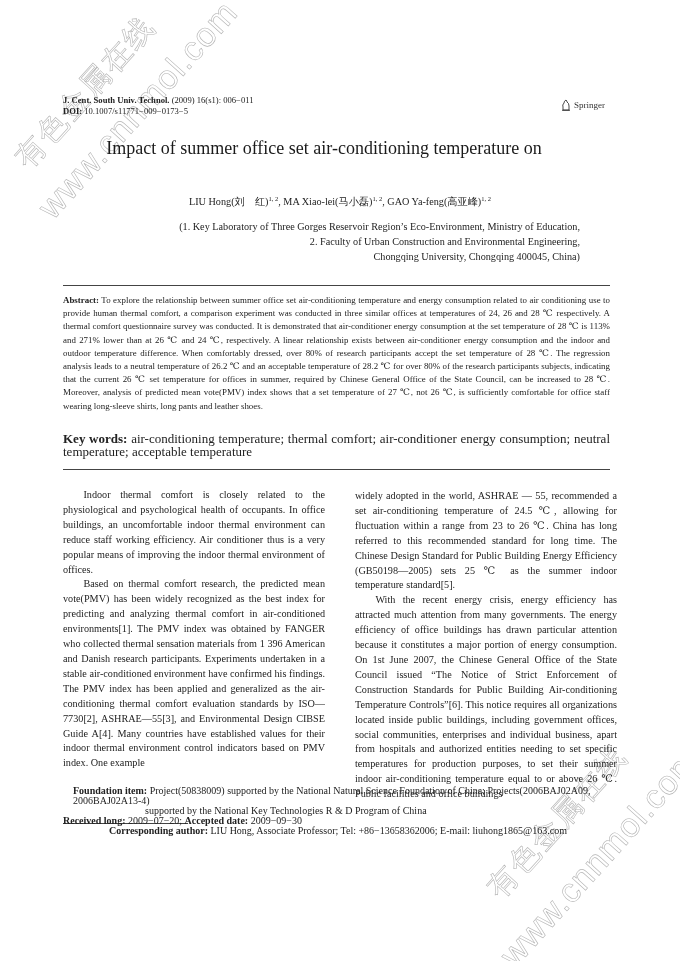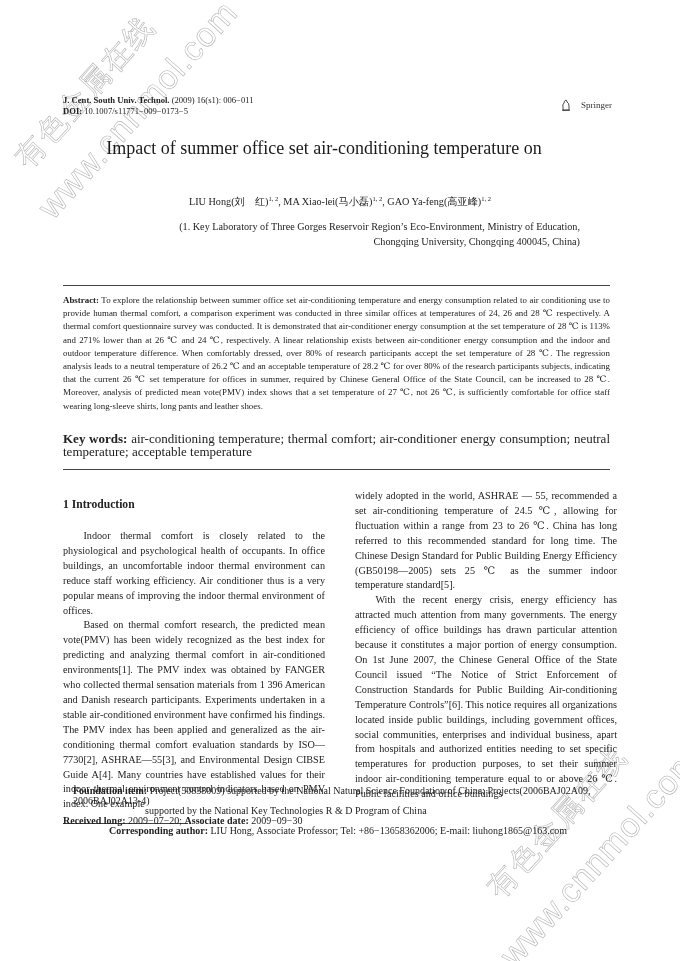--- a/index.html
+++ b/index.html
@@ -21,21 +21,21 @@
     .wm-cn { font-size: 30px; letter-spacing: 2px; }
     .wm-url { font-size: 34px; letter-spacing: 1px; font-family: "Liberation Sans", sans-serif; }
 
     .journal-info {
       position: absolute; left: 63px; top: 95px;
       font-size: 8.6px; line-height: 11px; color: #222;
     }
     .journal-info b { font-weight: bold; text-align: center; }
     .springer {
       position: absolute; left: 561px; top: 99px;
-      font-size: 9px; color: #333; display: flex; align-items: center; gap: 10px;
+      font-size: 9px; color: #333; display: flex; align-items: center; gap: 3px;
     }
     .springer svg { width: 10px; height: 12px; }
 
     .title {
       position: absolute; left: 84px; width: 480px; top: 138px;
       text-align: center; font-size: 18px; line-height: 21px; color: #1a1a1a;
     }
     .authors {
       position: absolute; left: 100px; width: 480px; top: 195px;
       text-align: center; font-size: 10.2px; color: #222;
@@ -106,58 +106,58 @@
 </div>
 
 <div class="authors">
   <span>LIU Hong(刘　红)</span><sup>1, 2</sup>,
   <span>MA Xiao-lei(马小磊)</span><sup>1, 2</sup>,
   <span>GAO Ya-feng(高亚峰)</span><sup>1, 2</sup>
 </div>
 
 <div class="affil">
   <div>(1. Key Laboratory of Three Gorges Reservoir Region’s Eco-Environment, Ministry of Education,</div>
+  <div>2. Faculty of Urban Construction and Environmental Engineering,</div>
   <div>Chongqing University, Chongqing 400045, China)</div>
 </div>
 
 <div class="rule" style="top:285px;"></div>
 
 <div class="abstract">
   <b>Abstract:</b>
   <span>To explore the relationship between summer office set air-conditioning temperature and energy consumption related to air conditioning use to provide human thermal comfort, a comparison experiment was conducted in three similar offices at temperatures of 24, 26 and 28 ℃ respectively. A thermal comfort questionnaire survey was conducted. It is demonstrated that air-conditioner energy consumption at the set temperature of 28 ℃ is 113% and 271% lower than at 26 ℃ and 24 ℃, respectively. A linear relationship exists between air-conditioner energy consumption and the indoor and outdoor temperature difference. When comfortably dressed, over 80% of research participants accept the set temperature of 28 ℃. The regression analysis leads to a neutral temperature of 26.2 ℃ and an acceptable temperature of 28.2 ℃ for over 80% of the research participants subjects, indicating that the current 26 ℃ set temperature for offices in summer, required by Chinese General Office of the State Council, can be increased to 28 ℃. Moreover, analysis of predicted mean vote(PMV) index shows that a set temperature of 27 ℃, not 26 ℃, is sufficiently comfortable for office staff wearing long-sleeve shirts, long pants and leather shoes.</span>
 </div>
 
 <div class="keywords">
   <b>Key words:</b>
   <span>air-conditioning temperature; thermal comfort; air-conditioner energy consumption; neutral temperature; acceptable temperature</span>
 </div>
 
 <div class="rule" style="top:469px;"></div>
 
 <div class="col col-left">
-  <div class="section-head">1 Introduction</div>
   <p>Indoor thermal comfort is closely related to the physiological and psychological health of occupants. In office buildings, an uncomfortable indoor thermal environment can reduce staff working efficiency. Air conditioner thus is a very popular means of improving the indoor thermal environment of offices.</p>
   <p>Based on thermal comfort research, the predicted mean vote(PMV) has been widely recognized as the best index for predicting and analyzing thermal comfort in air-conditioned environments[1]. The PMV index was obtained by FANGER who collected thermal sensation materials from 1 396 American and Danish research participants. Experiments undertaken in a stable air-conditioned environment have confirmed his findings. The PMV index has been applied and generalized as the air-conditioning thermal comfort evaluation standards by ISO—7730[2], ASHRAE—55[3], and Environmental Design CIBSE Guide A[4]. Many countries have established values for their indoor thermal environment control indicators based on PMV index. One example</p>
 </div>
 
 <div class="col col-right">
   <p class="noindent">widely adopted in the world, ASHRAE — 55, recommended a set air-conditioning temperature of 24.5 ℃, allowing for fluctuation within a range from 23 to 26 ℃. China has long referred to this recommended standard for long time. The Chinese Design Standard for Public Building Energy Efficiency (GB50198—2005) sets 25 ℃ as the summer indoor temperature standard[5].</p>
   <p>With the recent energy crisis, energy efficiency has attracted much attention from many governments. The energy efficiency of office buildings has drawn particular attention because it constitutes a major portion of energy consumption. On 1st June 2007, the Chinese General Office of the State Council issued “The Notice of Strict Enforcement of Construction Standards for Public Building Air-conditioning Temperature Controls”[6]. This notice requires all organizations located inside public buildings, including government offices, social communities, enterprises and individual business, apart from hospitals and authorized entities needing to set specific temperatures for production purposes, to set their summer indoor air-conditioning temperature equal to or above 26 ℃. Public facilities and office buildings</p>
 </div>
 
 <div class="footnote-rule"></div>
 <div class="footnotes">
   <div>
     <b>Foundation item:</b>
     <span>Project(50838009) supported by the National Natural Science Foundation of China; Projects(2006BAJ02A09, 2006BAJ02A13-4)</span>
   </div>
   <div class="fn-indent">supported by the National Key Technologies R &amp; D Program of China</div>
   <div style="margin-left:-10px;">
     <b>Received long:</b>
     <span>2009−07−20;</span>
-    <b>Associate date:</b>
+    <b>Accepted date:</b>
     <span>2009−09−30</span>
   </div>
   <div style="margin-left:-10px;text-align:center;">
     <b>Corresponding author:</b>
     <span>LIU Hong, Associate Professor; Tel: +86−13658362006; E-mail: liuhong1865@163.com</span>
   </div>
 </div>
 
 </body></html>

